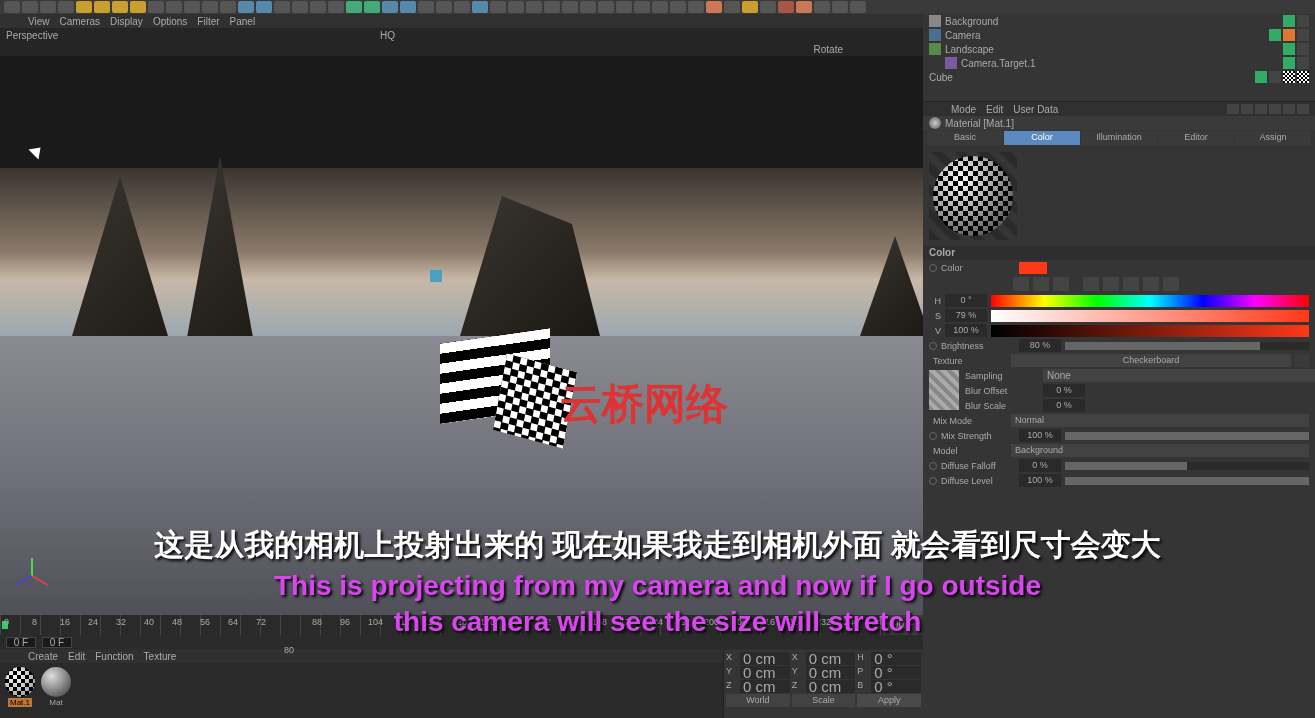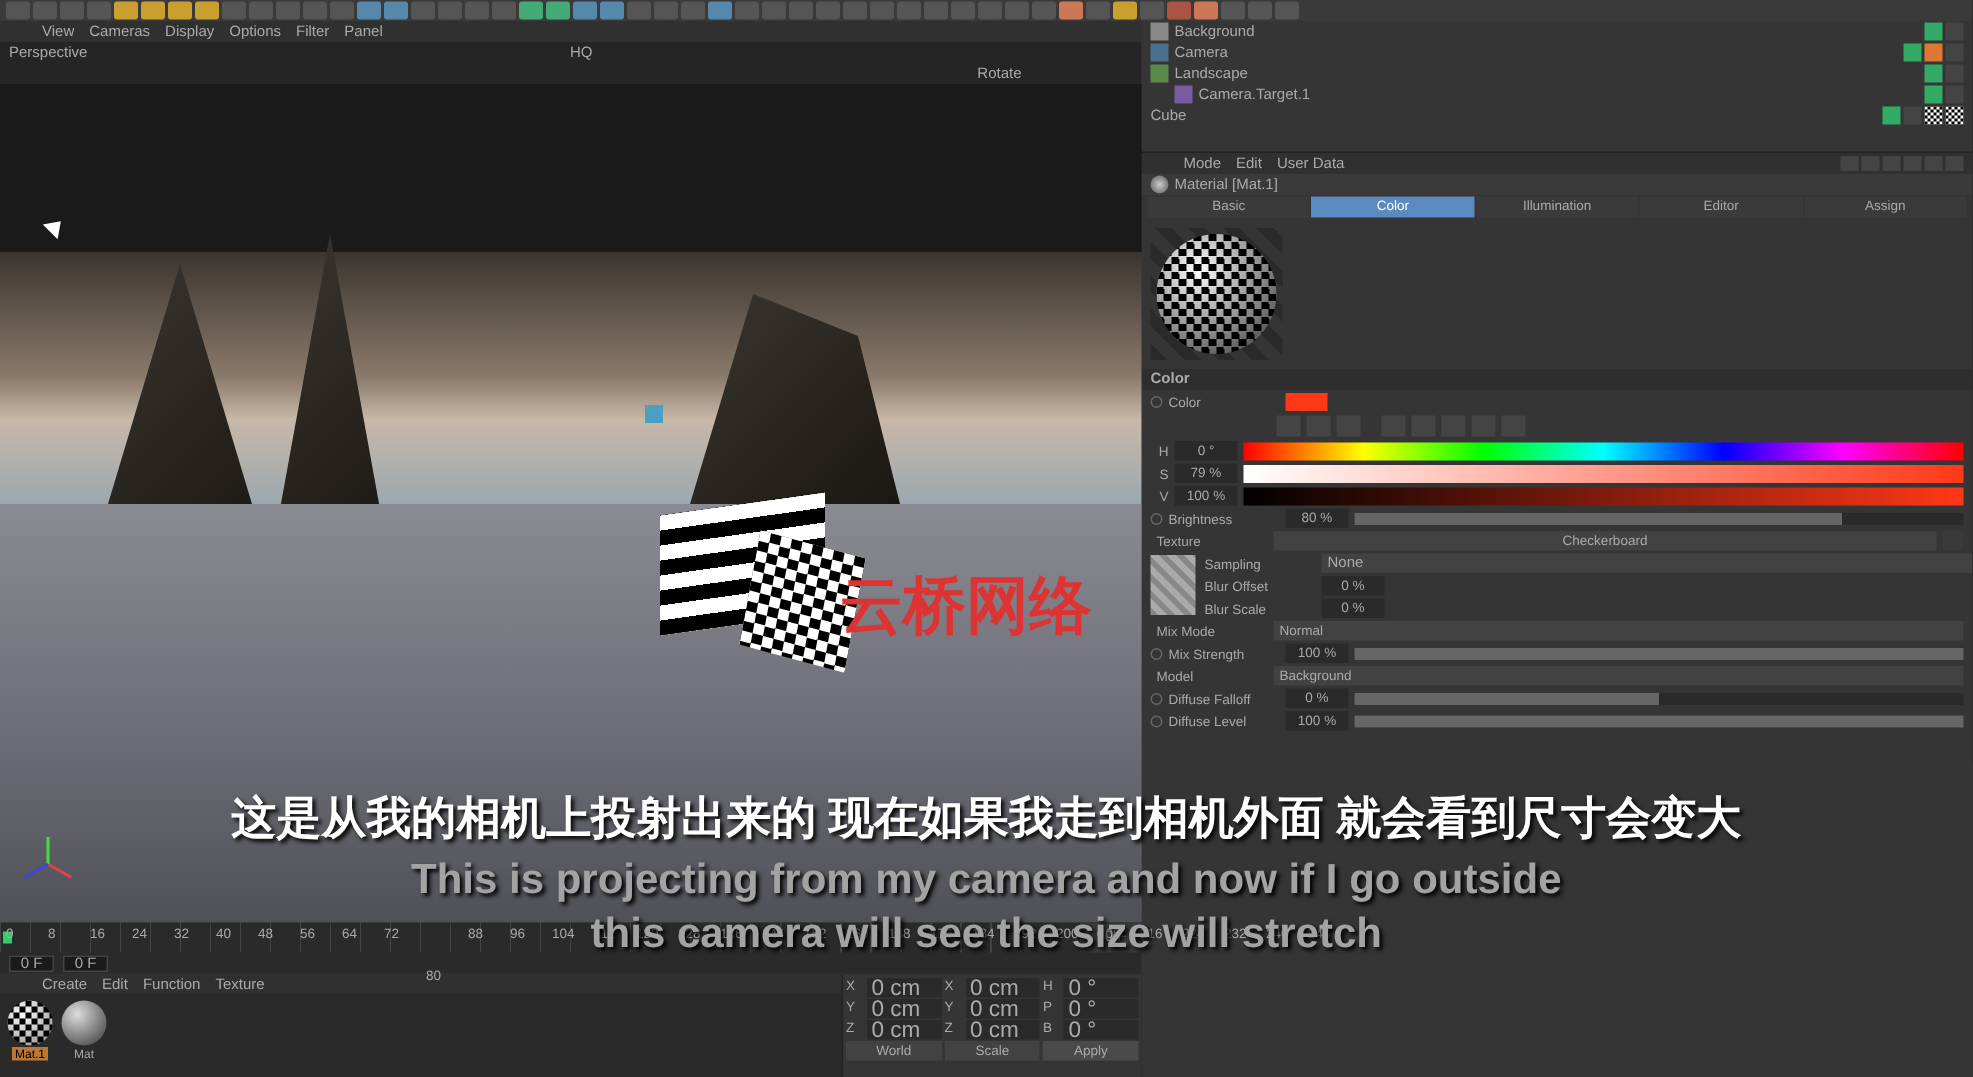--- a/index.html
+++ b/index.html
@@ -5,21 +5,21 @@
 *{margin:0;padding:0;box-sizing:border-box;font-family:Arial,sans-serif;font-size:10px;color:#aaa;user-select:none}
 body{background:#2a2a2a;width:1315px;height:718px;overflow:hidden;position:relative}
 .toolbar-top{height:14px;background:#3a3a3a;display:flex;gap:2px;padding:1px 4px}
 .toolbar-top .ti{width:16px;height:12px;background:#555;border-radius:2px}
 .toolbar-top .ti.y{background:#c9a030}
 .toolbar-top .ti.g{background:#4a7;}
 .toolbar-top .ti.b{background:#58a;}
 .toolbar-top .ti.r{background:#a54;}
 .toolbar-top .ti.o{background:#c75;}
 .main{display:flex;height:calc(100% - 14px)}
-.left{width:761px;display:flex;flex-direction:column}
+.left{width:923px;display:flex;flex-direction:column}
 .right{flex:1;background:#353535;display:flex;flex-direction:column}
 .vp-menu{height:14px;background:#303030;display:flex;align-items:center;gap:10px;padding:0 6px}
 .vp-menu span{cursor:pointer}
 .vp-header{height:14px;background:#252525;display:flex;align-items:center;justify-content:space-between;padding:0 6px}
 .vp-tool{height:14px;background:#252525;display:flex;align-items:center;justify-content:flex-end;padding:0 80px}
 .viewport{flex:1;background:linear-gradient(180deg,#1a1a1a 0%,#1a1a1a 20%,#3a3530 20%,#8b7a6a 35%,#c8b8a8 40%,#9ca8b0 50%,#7a8590 60%,#6a7380 75%,#5a6370 100%);position:relative;overflow:hidden}
 .viewport::before{content:"";position:absolute;left:0;right:0;top:0;height:20%;background:#1a1a1a}
 .mountain{position:absolute;background:linear-gradient(135deg,#3a3530,#1a1812);clip-path:polygon(50% 0%,100% 100%,0% 100%)}
 .m1{left:60px;top:120px;width:120px;height:200px}
 .m2{left:180px;top:100px;width:80px;height:220px}
@@ -31,21 +31,21 @@
 .cf1{left:10px;top:10px;width:110px;height:80px;background:repeating-linear-gradient(0deg,#000 0 10px,#fff 10px 20px);transform:skewY(-8deg)}
 .cf2{left:70px;top:35px;width:70px;height:80px;background:repeating-conic-gradient(#000 0 25%,#fff 0 50%);background-size:14px 14px;transform:skewY(15deg) skewX(-10deg)}
 .watermark{position:absolute;left:560px;top:320px;font-size:42px;font-weight:bold;color:#d33;font-family:"SimHei",sans-serif}
 .axis{position:absolute;left:12px;bottom:20px;width:40px;height:40px}
 .axis .ax{position:absolute;left:20px;top:20px;width:18px;height:2px;transform-origin:left center}
 .axis .ax.x{background:#d44;transform:rotate(30deg)}
 .axis .ax.y{background:#4d4;transform:rotate(-90deg)}
 .axis .ax.z{background:#44d;transform:rotate(150deg)}
 .subs{position:absolute;left:0;right:0;bottom:80px;text-align:center;pointer-events:none}
 .subs .cn{font-size:30px;font-weight:bold;color:#fff;text-shadow:2px 2px 3px #000;font-family:"SimHei",sans-serif}
-.subs .en{font-size:28px;font-weight:bold;color:#a3a3a3;text-shadow:2px 2px 3px #000;margin-top:4px}
+.subs .en{font-size:28px;font-weight:bold;color:#d946ef;text-shadow:2px 2px 3px #000;margin-top:4px}
 .timeline{height:20px;background:#2a2a2a;position:relative;display:flex;align-items:center}
 .tl-marks{flex:1;height:100%;background:repeating-linear-gradient(90deg,#444 0 1px,transparent 1px 20px);position:relative}
 .tl-marks span{position:absolute;top:2px;font-size:9px}
 .tl-green{position:absolute;left:2px;top:6px;width:6px;height:8px;background:#3c6}
 .tl-end{width:40px;background:#3a3a3a;text-align:center;line-height:20px}
 .frame-ctrl{height:14px;background:#2a2a2a;display:flex;align-items:center;padding:0 6px;gap:6px}
 .frame-ctrl .fbox{width:30px;height:11px;background:#1a1a1a;border:1px solid #444;text-align:center;line-height:9px}
 .mat-bar{height:14px;background:#303030;display:flex;align-items:center;gap:10px;padding:0 6px}
 .mat-area{height:55px;background:#2a2a2a;display:flex;padding:4px;gap:4px}
 .mat-slot{width:32px;display:flex;flex-direction:column;align-items:center}

